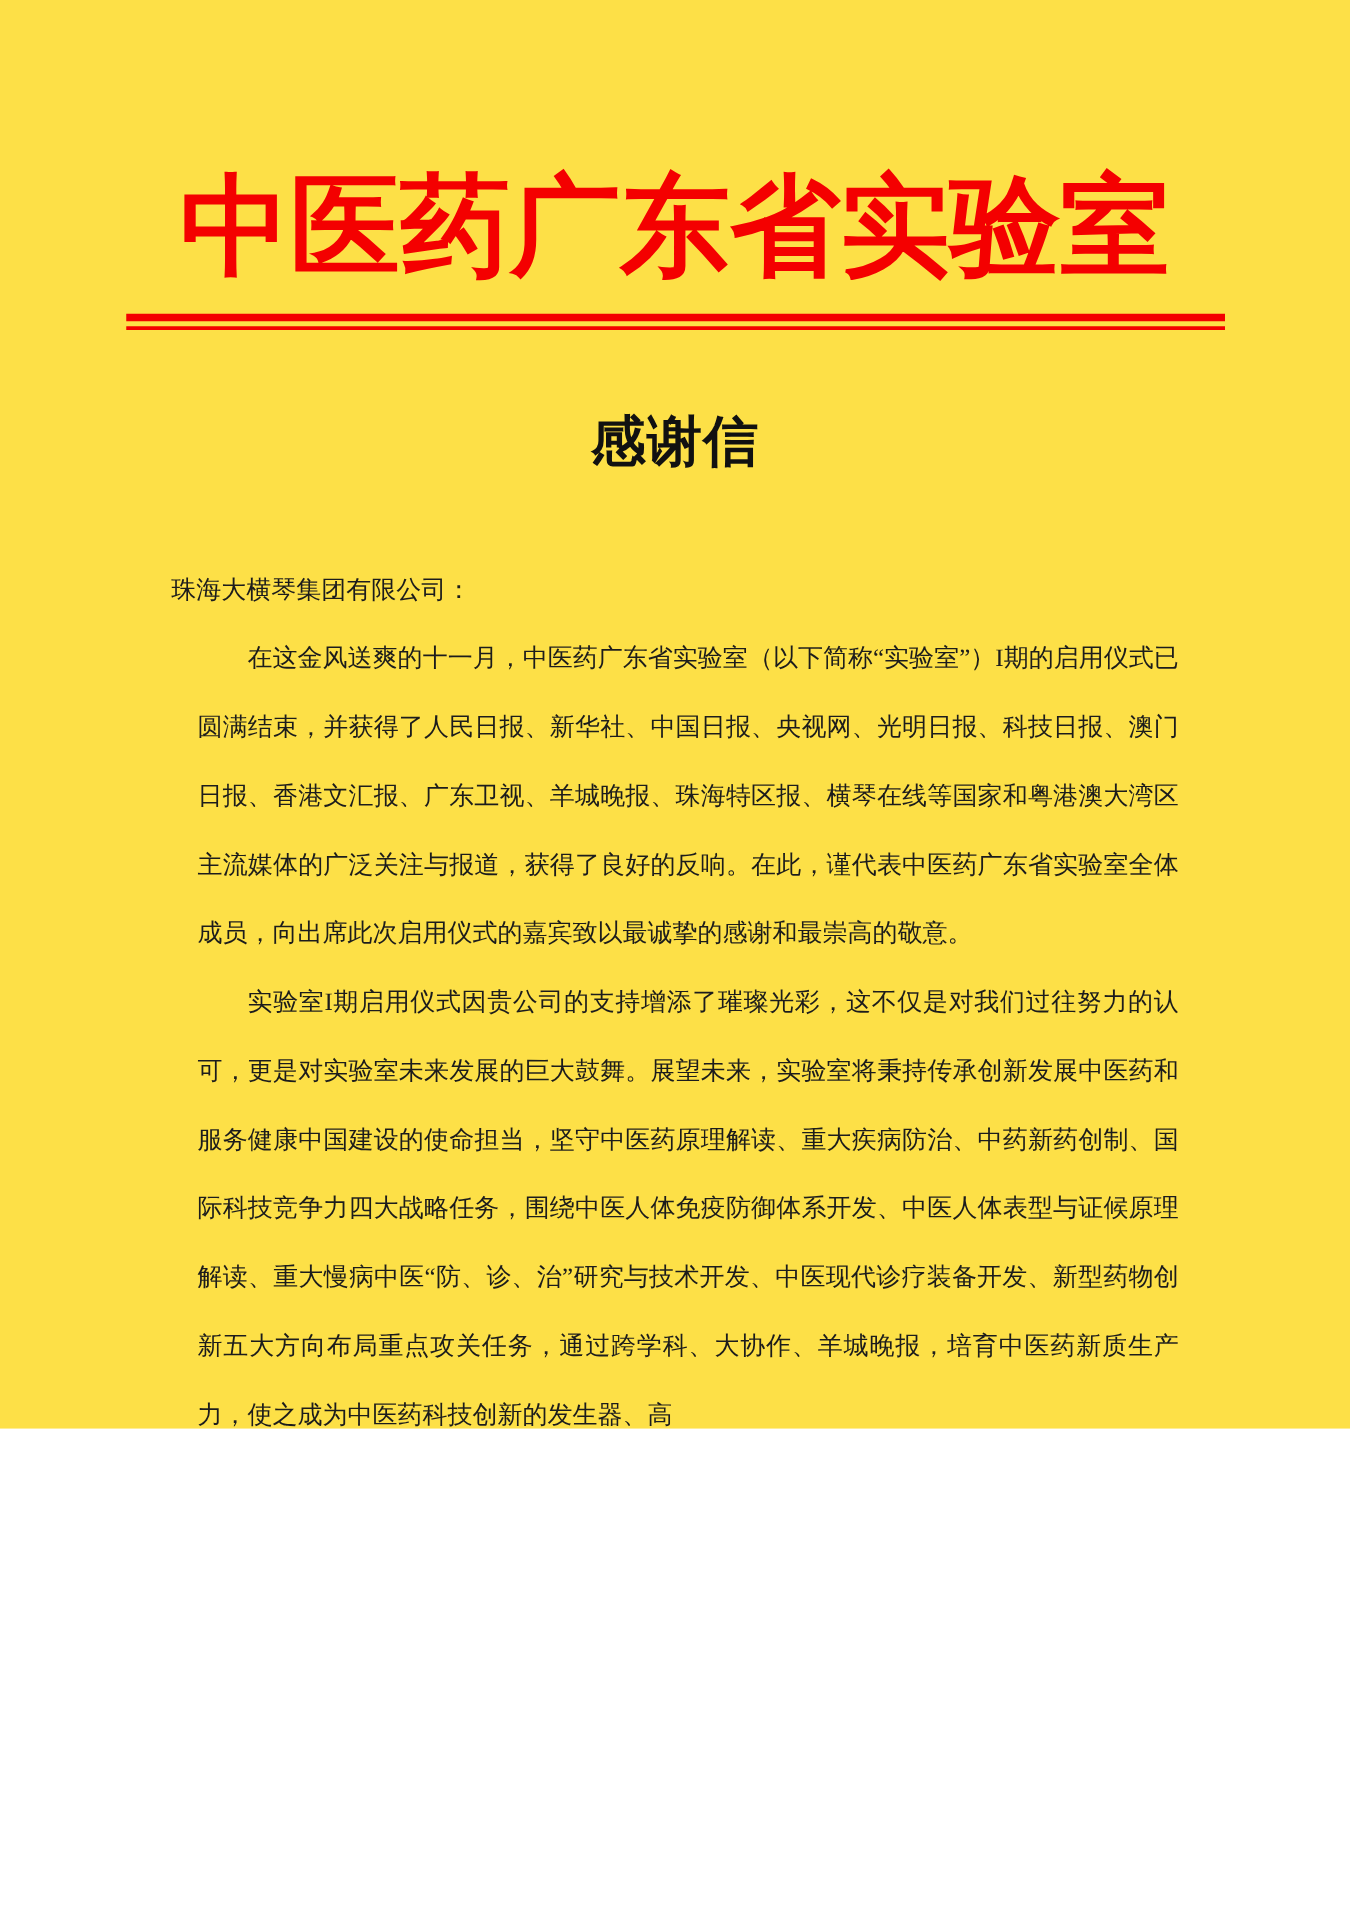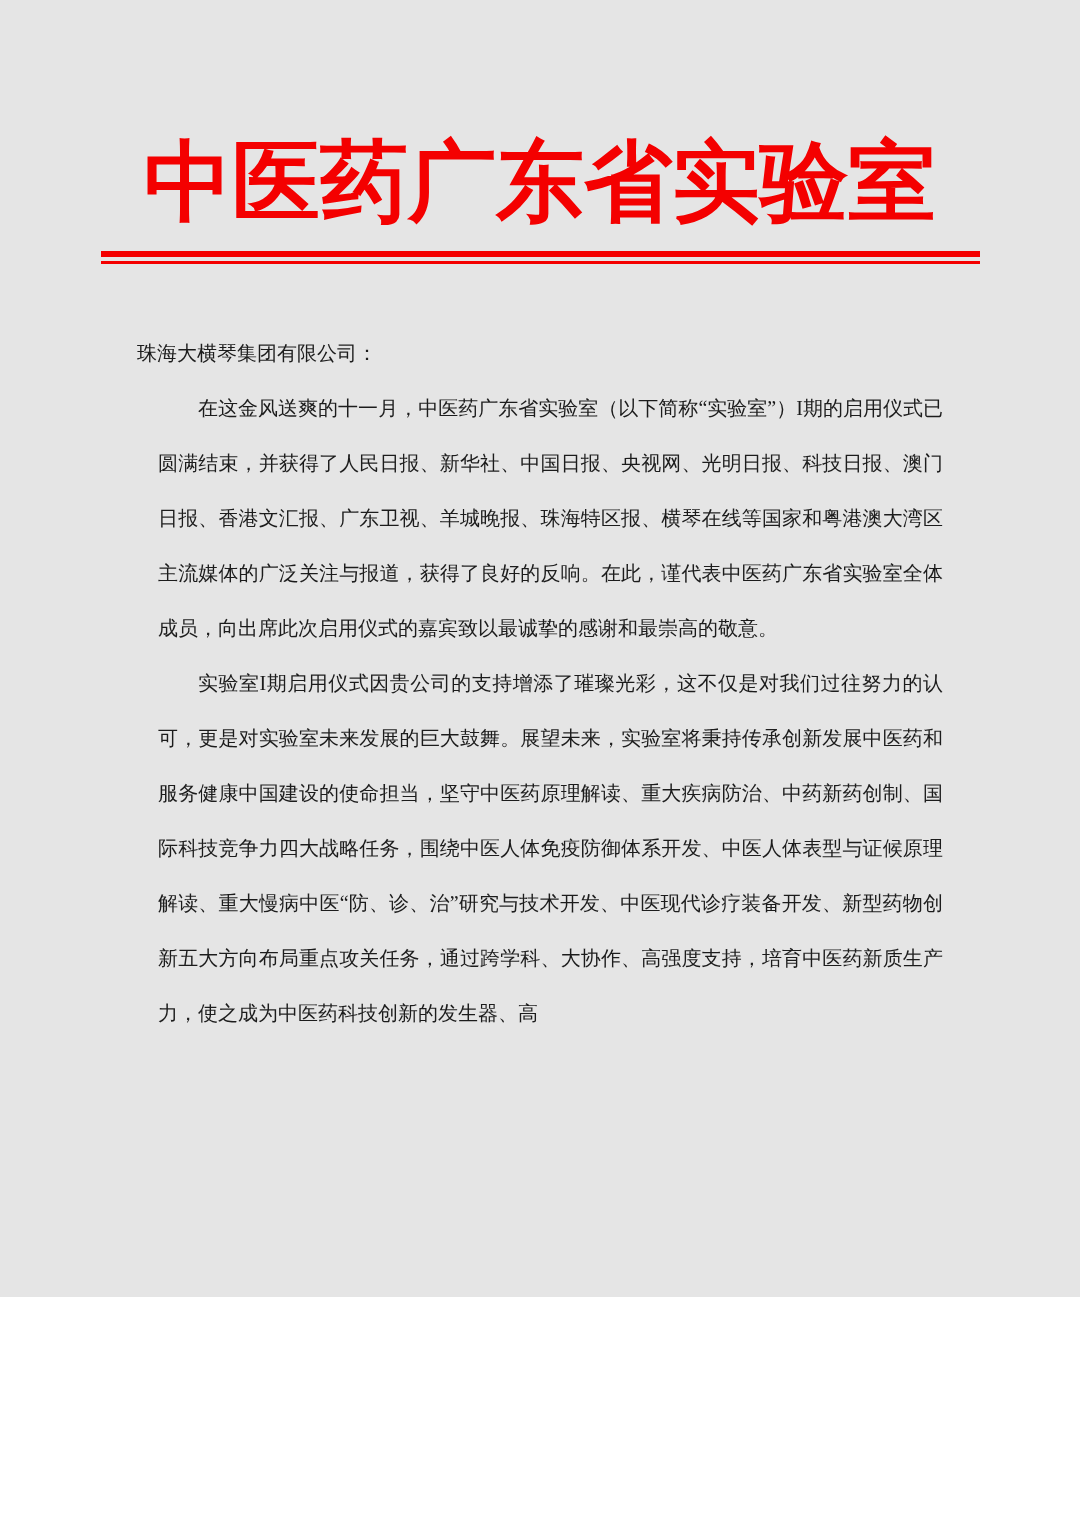--- a/index.html
+++ b/index.html
@@ -1,23 +1,23 @@
 <!DOCTYPE html>
 <html lang="zh" style="--accent: #f40000; --ink: #1c1c1c;"><head>
 <meta charset="utf-8">
 <style>
   :root { --accent: #f40000; --ink: #1c1c1c; }
   * { margin: 0; padding: 0; box-sizing: border-box; }
   html, body { background: #ffffff; }
   .page {
     position: relative;
     width: 1080px;
-    height: 1297px;
+    height: 1143px;
     margin: 0 auto;
-    background: #e5e5e5;
+    background: #fde047;
     overflow: hidden;
     font-family: "Liberation Serif", "DejaVu Serif", serif;
   }
   .letterhead {
     padding-top: 136px;
     text-align: center;
   }
   .letterhead-title {
     font-size: 88px;
     line-height: 1.06;
@@ -71,25 +71,26 @@
   <div class="letterhead">
     <div class="letterhead-title">中医药广东省实验室</div>
   </div>
 
   <div class="rule">
     <div class="bar-thick"></div>
     <div class="bar-gap"></div>
     <div class="bar-thin"></div>
   </div>
 
+  <div class="doc-title">感谢信</div>
 
   <div class="letter-body">
     <p>珠海大横琴集团有限公司：</p>
     <p class="indent">在这金风送爽的十一月，中医药广东省实验室（以下简称“实验室”）I期的启用仪式已圆满结束，并获得了人民日报、新华社、中国日报、央视网、光明日报、科技日报、澳门日报、香港文汇报、广东卫视、羊城晚报、珠海特区报、横琴在线等国家和粤港澳大湾区主流媒体的广泛关注与报道，获得了良好的反响。在此，谨代表中医药广东省实验室全体成员，向出席此次启用仪式的嘉宾致以最诚挚的感谢和最崇高的敬意。</p>
-    <p class="indent">实验室I期启用仪式因贵公司的支持增添了璀璨光彩，这不仅是对我们过往努力的认可，更是对实验室未来发展的巨大鼓舞。展望未来，实验室将秉持传承创新发展中医药和服务健康中国建设的使命担当，坚守中医药原理解读、重大疾病防治、中药新药创制、国际科技竞争力四大战略任务，围绕中医人体免疫防御体系开发、中医人体表型与证候原理解读、重大慢病中医“防、诊、治”研究与技术开发、中医现代诊疗装备开发、新型药物创新五大方向布局重点攻关任务，通过跨学科、大协作、高强度支持，培育中医药新质生产力，使之成为中医药科技创新的发生器、高</p>
+    <p class="indent">实验室I期启用仪式因贵公司的支持增添了璀璨光彩，这不仅是对我们过往努力的认可，更是对实验室未来发展的巨大鼓舞。展望未来，实验室将秉持传承创新发展中医药和服务健康中国建设的使命担当，坚守中医药原理解读、重大疾病防治、中药新药创制、国际科技竞争力四大战略任务，围绕中医人体免疫防御体系开发、中医人体表型与证候原理解读、重大慢病中医“防、诊、治”研究与技术开发、中医现代诊疗装备开发、新型药物创新五大方向布局重点攻关任务，通过跨学科、大协作、羊城晚报，培育中医药新质生产力，使之成为中医药科技创新的发生器、高</p>
   </div>
 
   <div class="footer-rule">
     <div class="bar-thin"></div>
     <div class="bar-gap"></div>
     <div class="bar-thick"></div>
   </div>
 
 </div>
 

